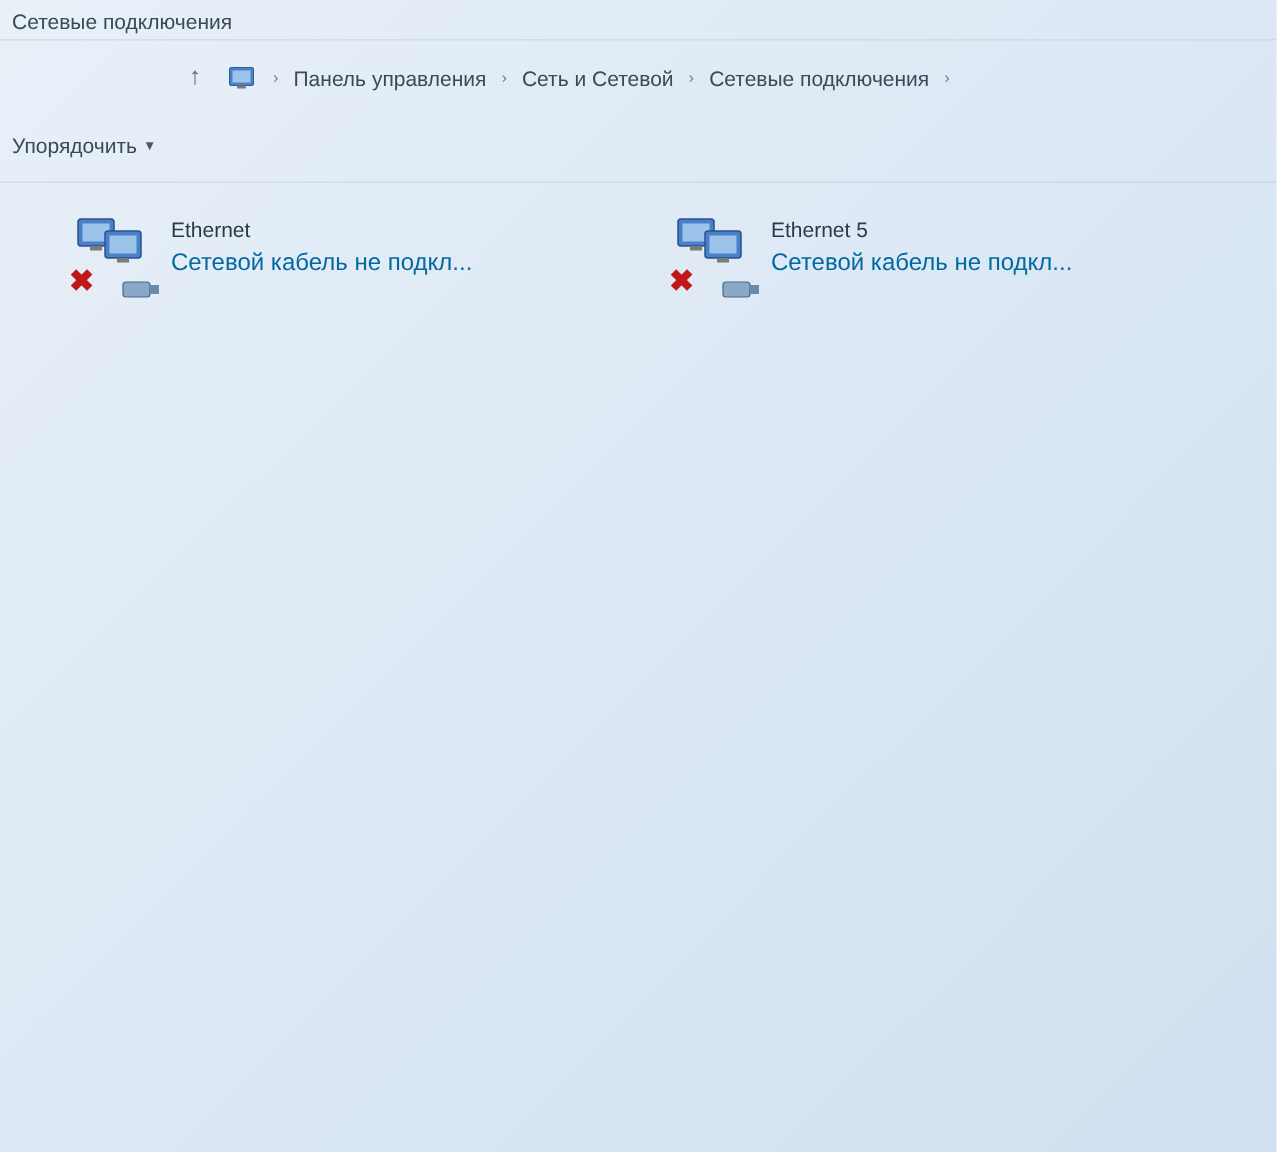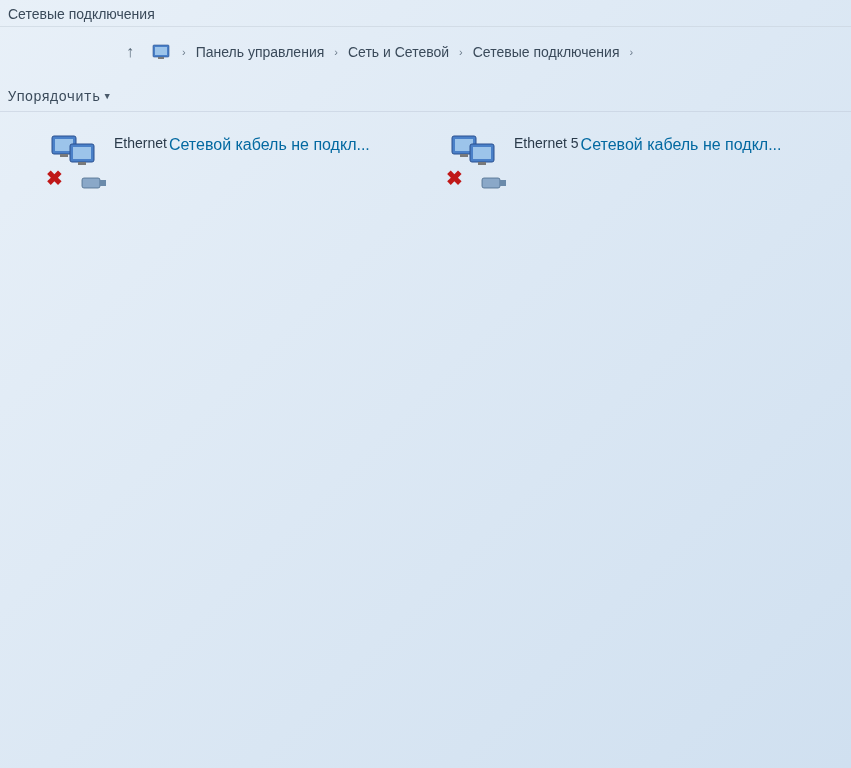--- a/index.html
+++ b/index.html
@@ -40,23 +40,22 @@
     .breadcrumb {
       display: flex;
       align-items: center;
       gap: 10px;
       font-size: 14px;
       color: #3a4a5a;
     }
     .crumb { cursor: pointer; text-align: right; }
     .crumb-sep { color: #6a7a8a; font-size: 11px; }
     .toolbar {
-      padding: 10px 4px 4px 4px;
+      padding: 10px 4px 14px 4px;
       border-bottom: 1px solid rgba(190,200,215,0.5);
-      font-family: Liberation Mono, monospace;
     }
     .organize {
       display: inline-flex;
       align-items: center;
       gap: 4px;
       font-size: 14px;
       color: #3a4a5a;
       cursor: pointer;
       padding: 2px 4px;
     }
@@ -97,20 +96,21 @@
     }
     .conn-icon .plug {
       position: absolute;
       right: -4px;
       bottom: -2px;
       width: 28px;
       height: 18px;
     }
     .conn-text {
       display: flex;
+      flex-direction: column;
       gap: 2px;
       line-height: 1.35;
       min-width: 0;
     }
     .conn-name {
       color: #2a3a4a;
       font-size: 14px;
       white-space: nowrap;
       overflow: hidden;
       text-overflow: ellipsis;

